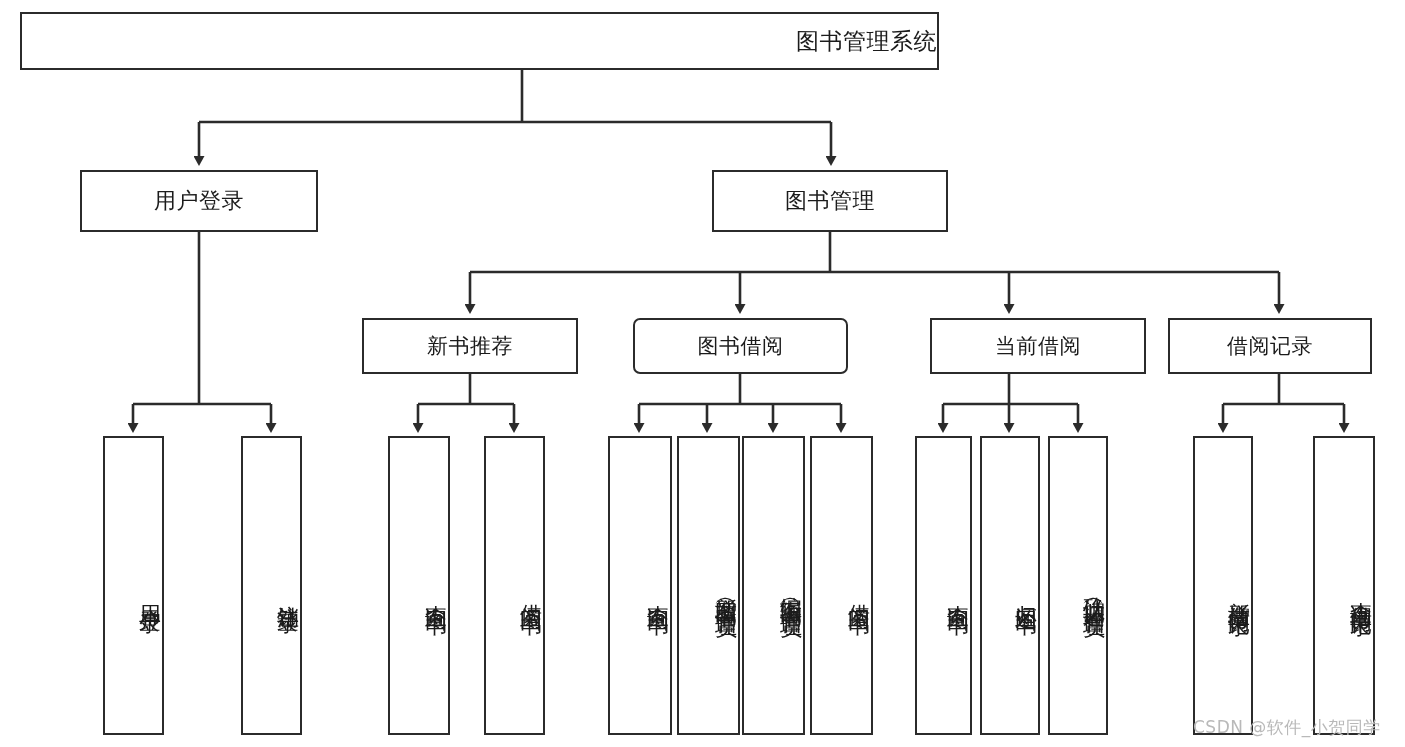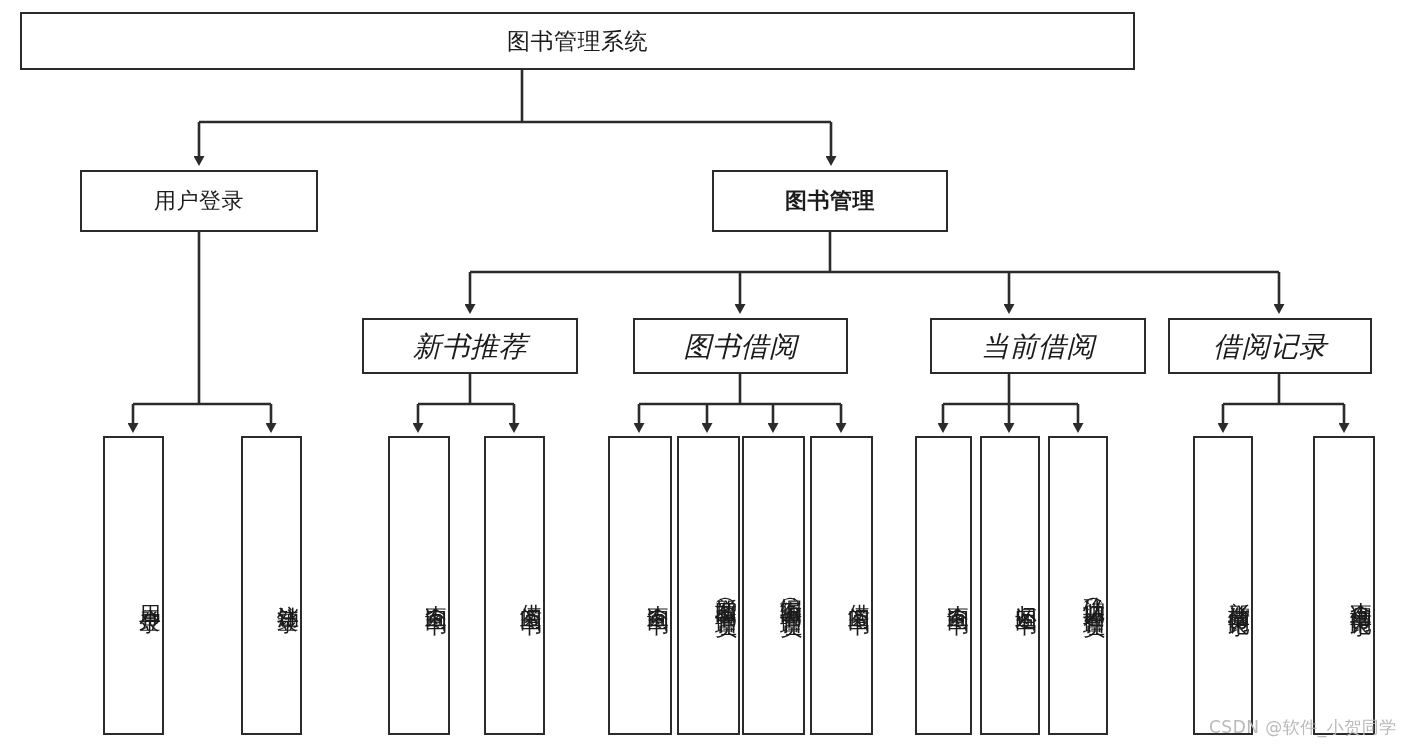--- a/index.html
+++ b/index.html
@@ -39,21 +39,21 @@
   }
   .node-label {
     display: block;
     line-height: 1.25;
     letter-spacing: 0.5px;
     white-space: pre-line;
   }
   
   .node.level-root .node-label { font-size: 23px; }
   .node.level-2 .node-label { font-size: 22px; }
-  .node.level-3 .node-label { font-size: 28px; font-style: italic; }
+  .node.level-3 .node-label { font-size: 21px; }
   
   .node.leaf {
     writing-mode: vertical-rl;
     text-orientation: upright;
     padding-top: 14px;
     align-items: flex-start;
     justify-content: center;
   }
   .node.leaf .node-label {
     writing-mode: vertical-rl;
@@ -62,21 +62,20 @@
     line-height: 1.08;
     letter-spacing: 3px;
   }
   .watermark {
     position: absolute;
     color: #b9b9b9;
     font-size: 17px;
     letter-spacing: 0.5px;
     white-space: nowrap;
     user-select: none;
-    padding-left: 16px;
   }
 </style>
 </head>
 <body>
 
 <div id="diagram-root">
 
   <svg class="edges" viewBox="0 0 1405 747" xmlns="http://www.w3.org/2000/svg">
     <defs>
       <marker id="arrow" markerWidth="10" markerHeight="11" refX="1" refY="5.5" orient="auto" markerUnits="userSpaceOnUse">
@@ -120,35 +119,35 @@
       <path d="M1009,404 L1009,424" marker-end="url(#arrow)"></path>
       <path d="M1078,404 L1078,424" marker-end="url(#arrow)"></path>
 
       <path d="M1279,374 L1279,404"></path>
       <path d="M1223,404 L1344,404"></path>
       <path d="M1223,404 L1223,424" marker-end="url(#arrow)"></path>
       <path d="M1344,404 L1344,424" marker-end="url(#arrow)"></path>
     </g>
   </svg>
 
-  <div class="node level-root" style="left:20px; top:12px; width:1115px; height:58px;">
+  <div class="node level-root" style="left:20px; top:12px; width:919px; height:58px;justify-content:flex-end;">
     <span class="node-label">图书管理系统</span>
   </div>
 
   <div class="node level-2" style="left:80px; top:170px; width:238px; height:62px;">
     <span class="node-label">用户登录</span>
   </div>
-  <div class="node level-2" style="left:712px; top:170px; width:236px; height:62px;font-weight:bold;">
+  <div class="node level-2" style="left:712px; top:170px; width:236px; height:62px;">
     <span class="node-label">图书管理</span>
   </div>
 
   <div class="node level-3" style="left:362px; top:318px; width:216px; height:56px;">
     <span class="node-label">新书推荐</span>
   </div>
-  <div class="node level-3" style="left:633px; top:318px; width:215px; height:56px;">
+  <div class="node level-3" style="left:633px; top:318px; width:215px; height:56px;border-radius:7px;">
     <span class="node-label">图书借阅</span>
   </div>
   <div class="node level-3" style="left:902px; top:318px; width:216px; height:56px;margin-left:28px;">
     <span class="node-label">当前借阅</span>
   </div>
   <div class="node level-3" style="left:1168px; top:318px; width:204px; height:56px;">
     <span class="node-label">借阅记录</span>
   </div>
 
   <div class="node leaf" style="left:103px; top:436px; width:61px; height:299px;">

